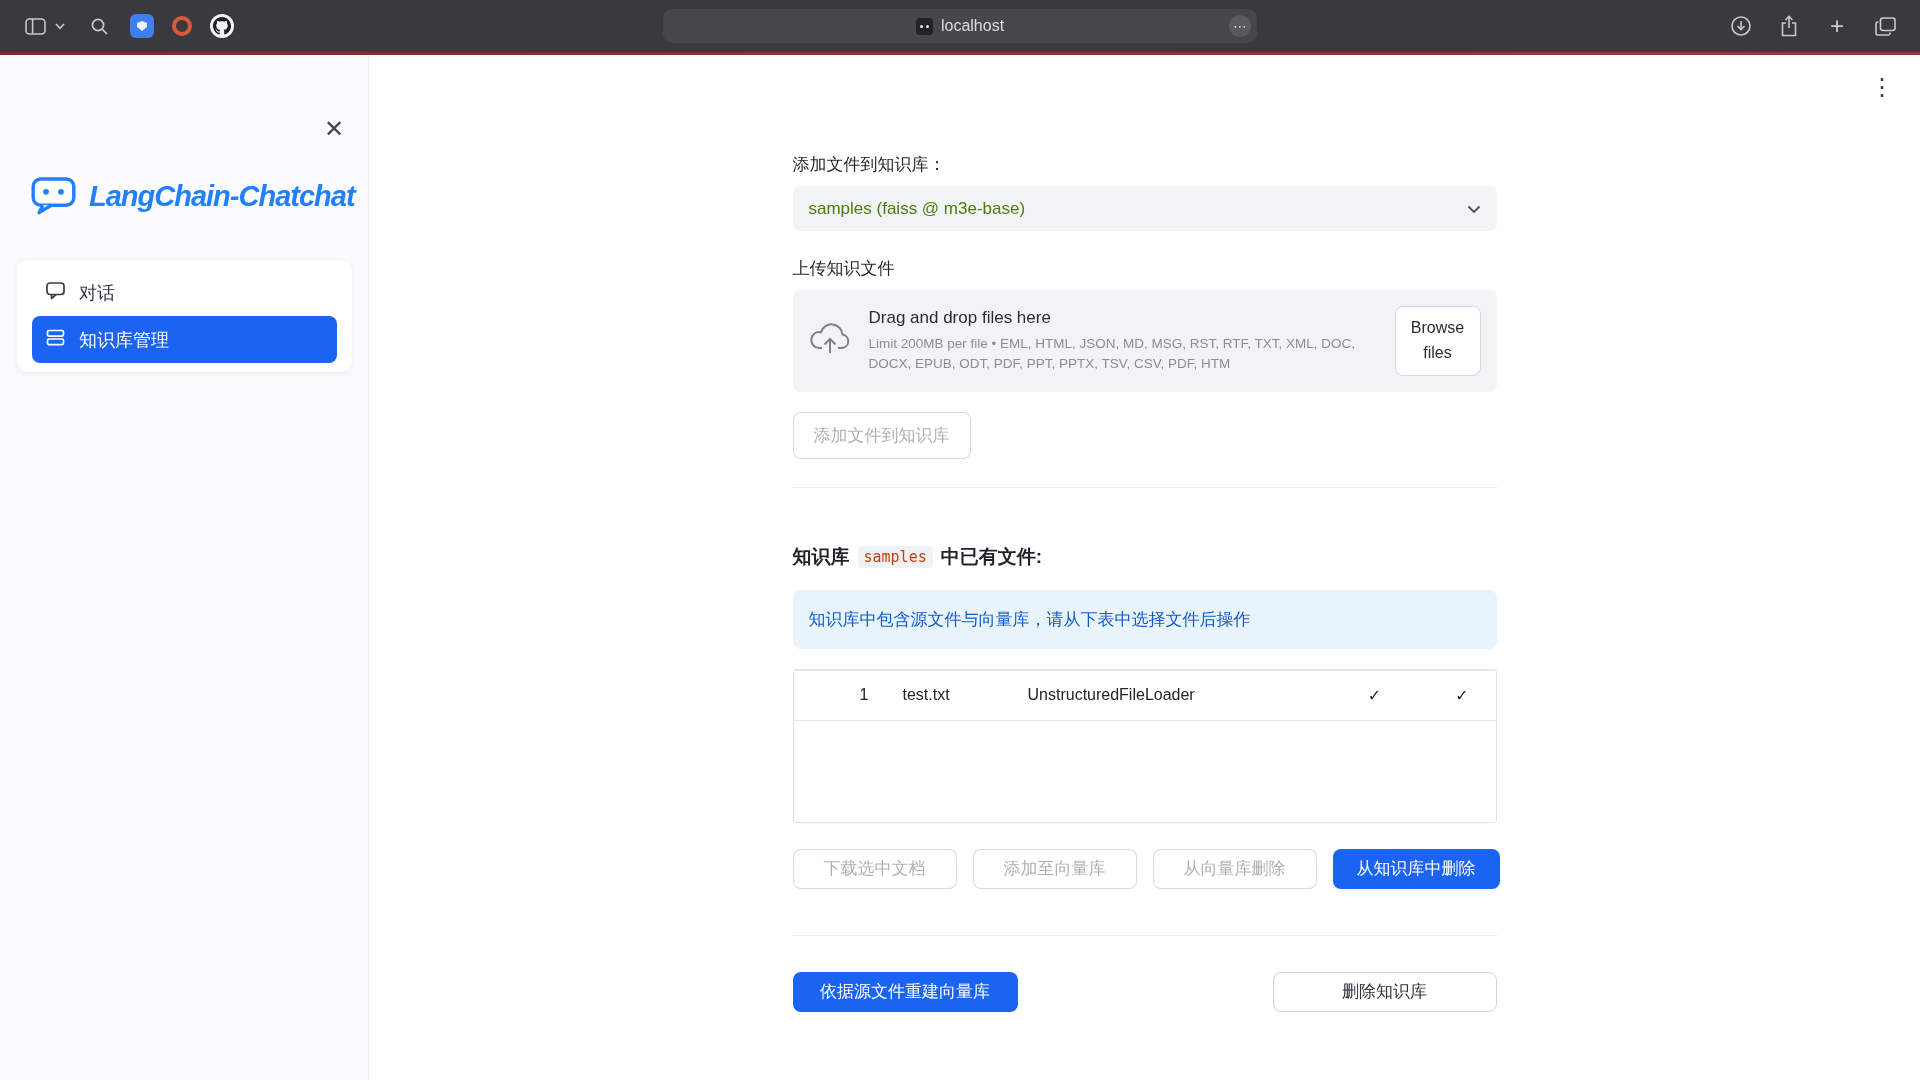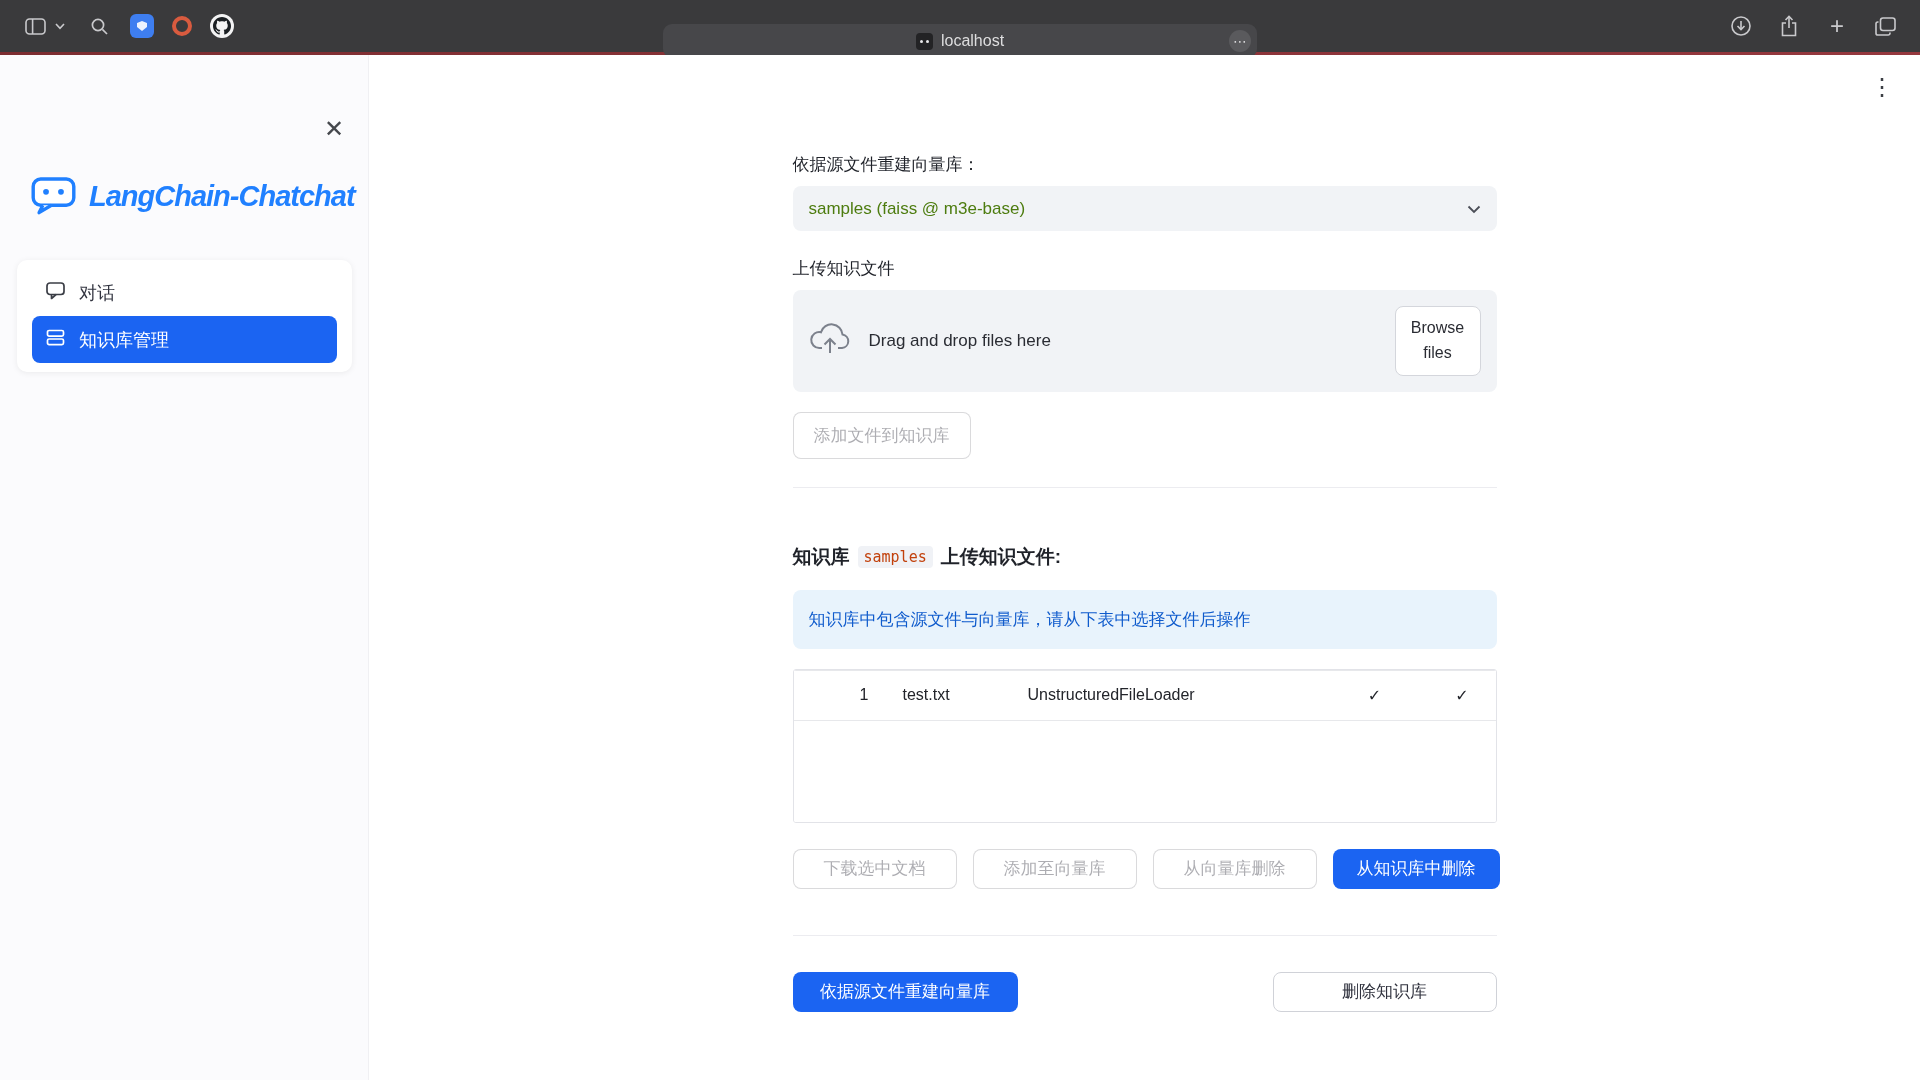--- a/index.html
+++ b/index.html
@@ -16,21 +16,21 @@
     width:30px; height:30px; cursor:default; }
   .panel-group { display:flex; align-items:center; gap:2px; margin-right:16px; }
   .ext-icon { width:24px; height:24px; border-radius:6px; margin-left:16px;
     display:flex; align-items:center; justify-content:center; }
   .ext-blue { background:#3e7ef0; }
   .ext-blue::after { content:""; width:10px; height:10px; border-radius:2px;
     background:rgba(255,255,255,.9); clip-path:polygon(50% 0,100% 20%,100% 60%,50% 100%,0 60%,0 20%); }
   .ext-orange { background:transparent; }
   .ext-orange .ring { width:20px; height:20px; border-radius:50%; border:4px solid #d95b3f; }
   .ext-gh { background:#f3f3f4; border-radius:50%; }
-  .url-pill { position:absolute; left:50%; top:24px; transform:translateX(-50%);
+  .url-pill { position:absolute; left:50%; top:9px; transform:translateX(-50%);
     width:594px; height:34px; background:#47474a; border-radius:9px;
     display:flex; align-items:center; justify-content:center; gap:8px; }
   .favicon { width:17px; height:17px; border-radius:4px; background:#232325;
     display:flex; align-items:center; justify-content:center; gap:3px; }
   .favicon i { width:3px; height:3px; border-radius:50%; background:#e8e8ea; }
   .url-text { color:#dededf; font-size:16px; }
   .pill-badge { position:absolute; right:6px; top:6px; width:22px; height:22px;
     border-radius:50%; background:#5a5a5d; color:#d6d6d8; font-size:14px;
     display:flex; align-items:center; justify-content:center; line-height:1; }
   .chrome-right { margin-left:auto; display:flex; align-items:center; gap:18px; }
@@ -227,53 +227,54 @@
           </span>
           <span>知识库管理</span>
         </div>
       </div>
     </div>
 
     <div class="main">
       <span class="kebab">⋮</span>
 
       <div class="content">
-        <div class="field-label">依据源文件重建向量库：</div>
+        <div class="field-label">添加文件到知识库：</div>
         <div class="select">
           <span>samples (faiss @ m3e-base)</span>
           <span>
             <svg width="14" height="9" viewBox="0 0 14 9" fill="none" stroke="#4b4e57" stroke-width="1.8">
               <path d="M1.5 1.5 L7 7 L12.5 1.5"></path>
             </svg>
           </span>
         </div>
 
         <div class="field-label">上传知识文件</div>
         <div class="uploader">
           <span>
             <svg width="42" height="34" viewBox="0 0 42 34" fill="none" stroke="#7c818c" stroke-width="2">
               <path d="M13 26 H10.5 A8 8 0 1 1 12 10.2 A11 11 0 0 1 33.5 12.5 A6.8 6.8 0 0 1 33 26 H29"></path>
               <line x1="21" y1="31" x2="21" y2="17"></line>
               <path d="M15.5 22.5 L21 17 L26.5 22.5"></path>
             </svg>
           </span>
           <div class="up-texts">
             <div class="up-title">Drag and drop files here</div>
+            <div class="up-limit">Limit 200MB per file • EML, HTML, JSON, MD, MSG, RST, RTF, TXT, XML, DOC, DOCX, EPUB, ODT, PDF, PPT, PPTX, TSV, CSV, PDF, HTM</div>
           </div>
           <div class="browse-btn">Browse files</div>
         </div>
 
         <div class="btn disabled add-btn">添加文件到知识库</div>
 
         <hr class="divider">
 
         <div class="files-heading">
           <span>知识库</span>
           <span class="code-chip">samples</span>
-          <span>上传知识文件:</span>
+          <span>中已有文件:</span>
         </div>
 
         <div class="info-box">知识库中包含源文件与向量库，请从下表中选择文件后操作</div>
 
         <div class="table">
           <div class="trow tbody-row">
             <div class="tcell num">1</div>
             <div class="tcell">test.txt</div>
             <div class="tcell">UnstructuredFileLoader</div>
             <div class="tcell"></div>

